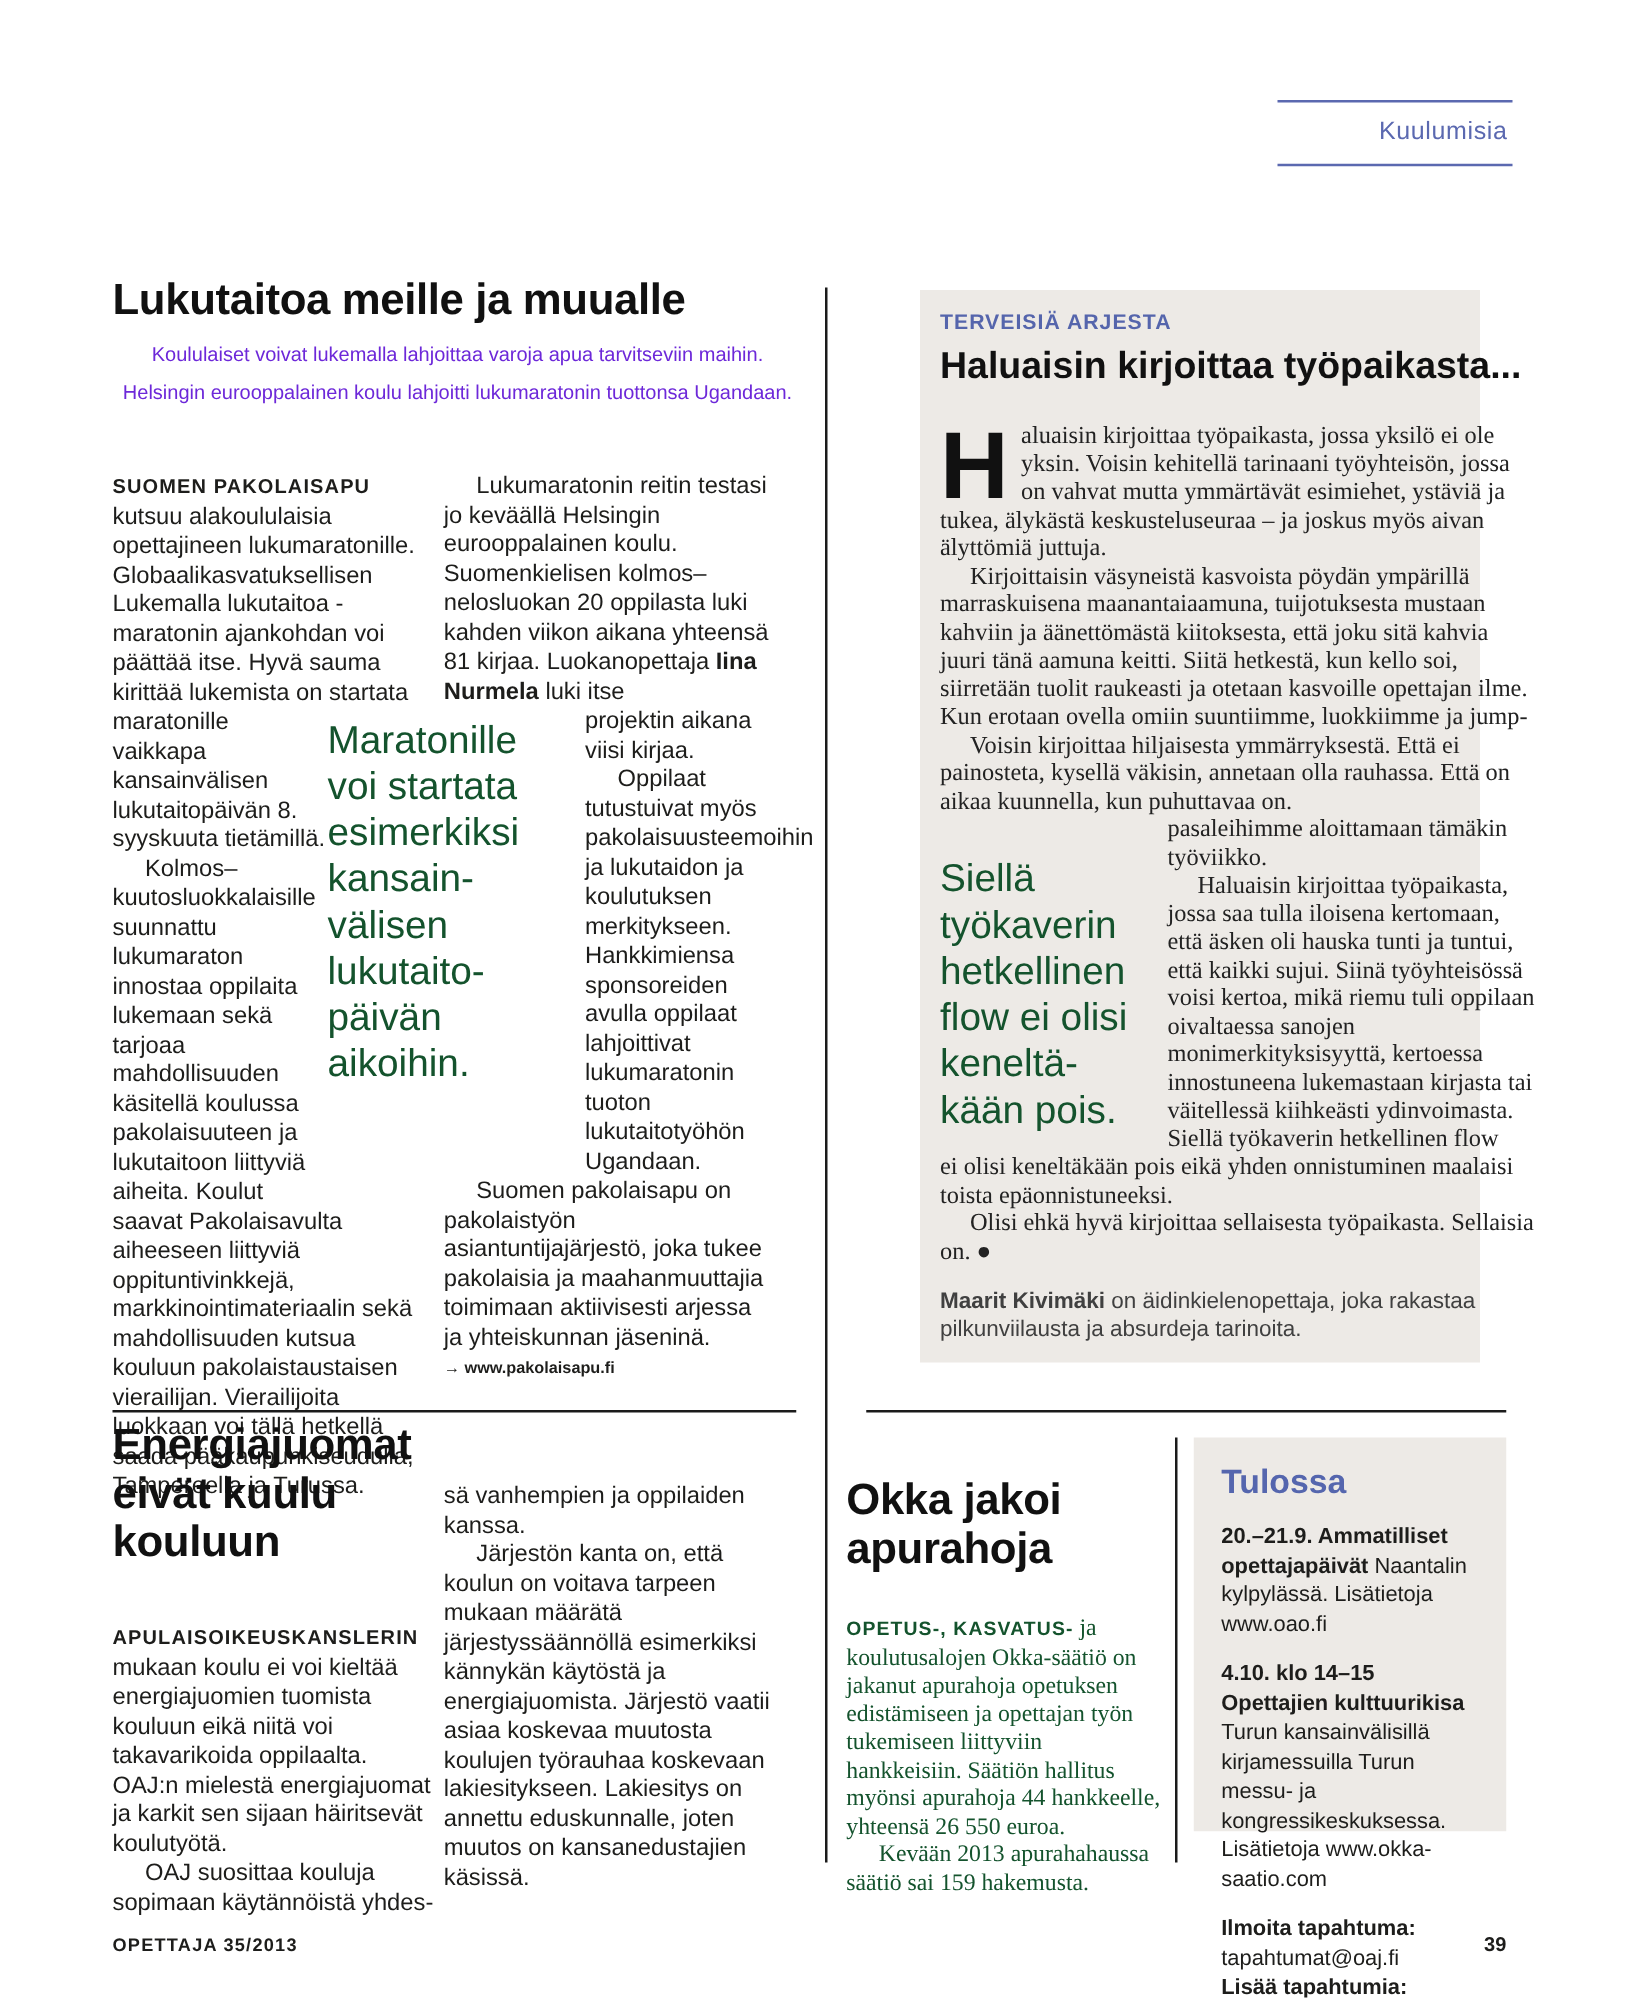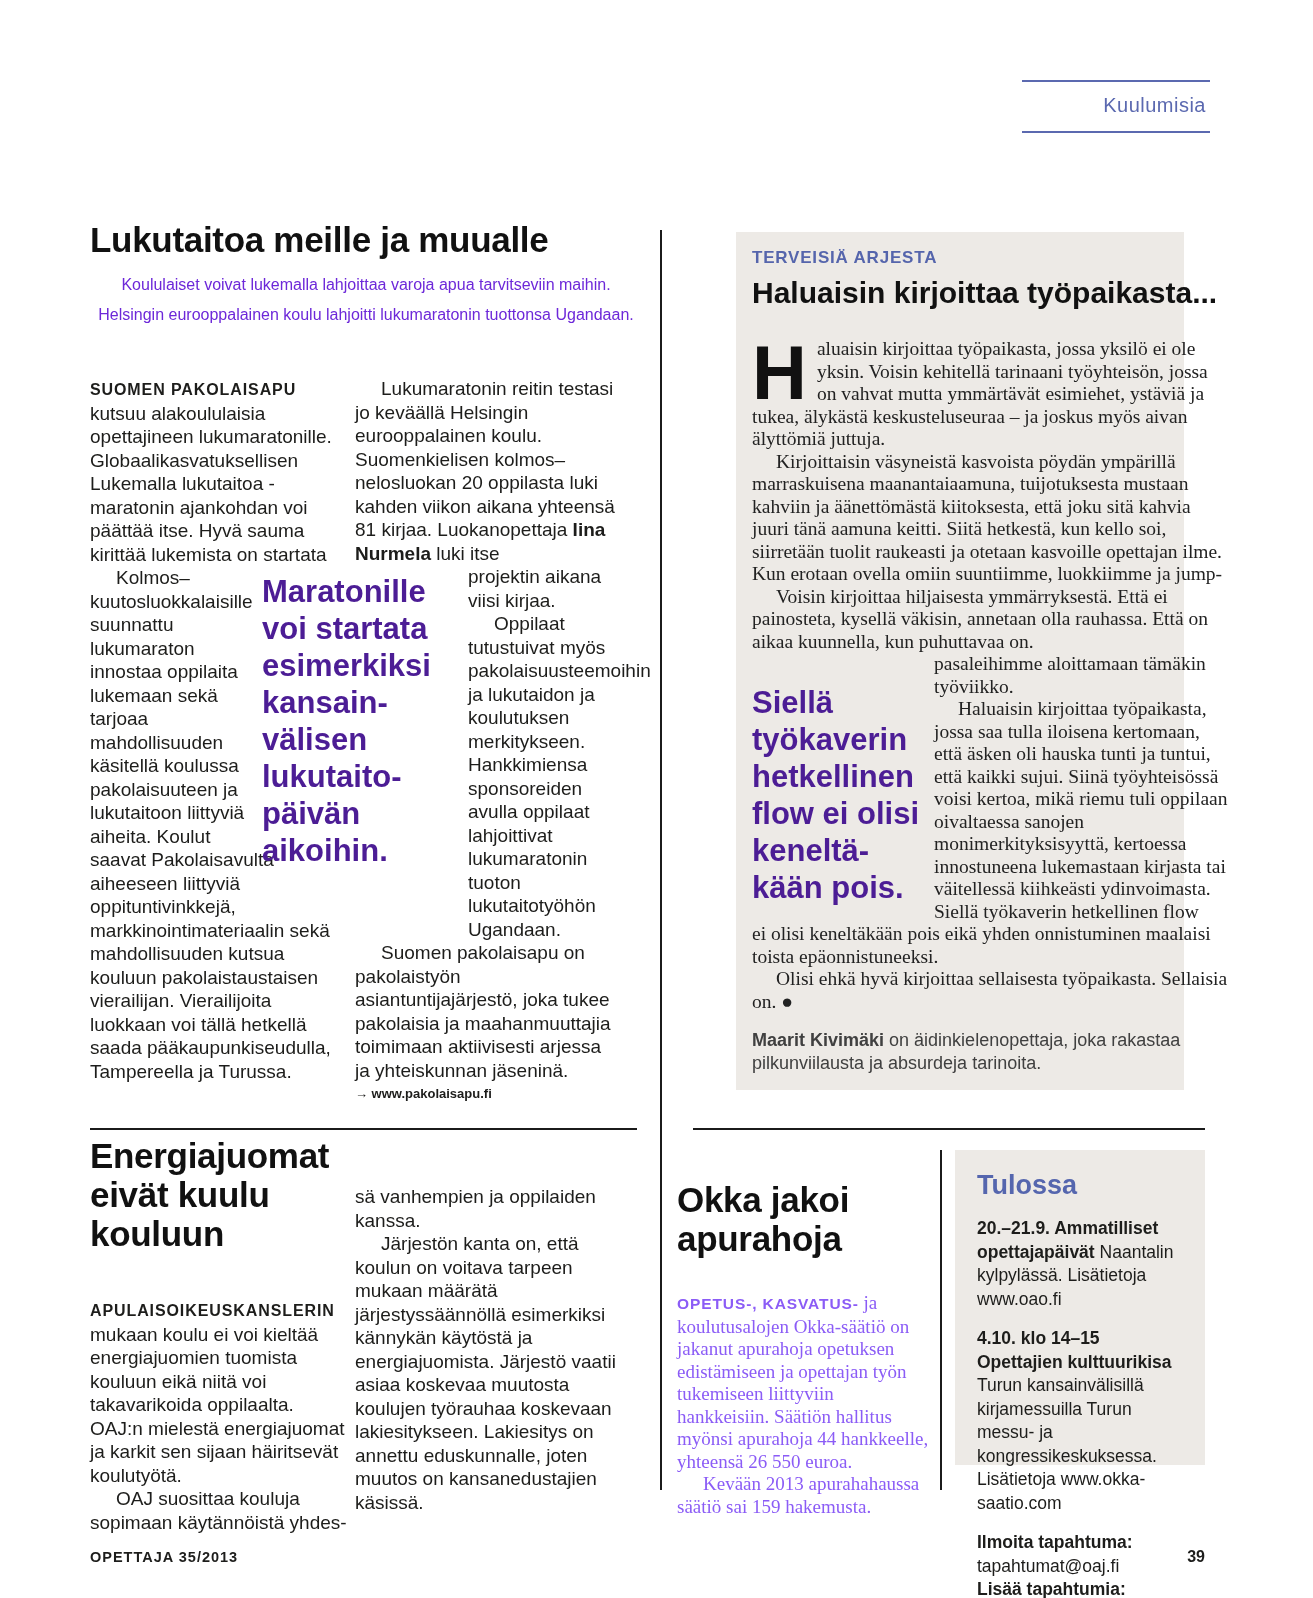--- a/index.html
+++ b/index.html
@@ -26,21 +26,21 @@
   .body-s{font-size:19px;line-height:23.5px;}
   .body-s p{margin:0;}
   .lead-in{font-weight:700;font-size:16px;letter-spacing:.9px;}
   .ind{text-indent:26px;}
   .narrow{max-width:172px;}
   .narrow-right{margin-left:113px;}
   .linkline{font-weight:700;font-size:13px;line-height:23.5px;margin-top:3px;}
 
   
   .pullquote{
-    color:#4c1d95;font-size:31px;line-height:37px;font-weight:700;
+    color:#14532d;font-size:31px;line-height:37px;font-weight:400;
     white-space:pre-line;letter-spacing:0;
   }
 
   
   .graybox{background:#edeae6;}
   .kicker{color:#5565ac;font-weight:700;font-size:17px;letter-spacing:.8px;}
   .essay-title{font-size:30px;line-height:34px;font-weight:700;color:#111;}
   .serif{font-family:"Liberation Serif","DejaVu Serif",serif;font-size:19.5px;line-height:22.5px;color:#222;}
   .serif .ind{text-indent:24px;}
   .dropcap{
@@ -54,39 +54,40 @@
   
   .vline{width:2px;background:#1b1b1b;}
   .hline{height:2px;background:#1b1b1b;}
 
   
   .upcoming{background:#edeae6;padding:20px 22px;box-sizing:border-box;}
   .upcoming-h{color:#5566ae;font-size:27px;font-weight:700;margin:0 0 16px 0;}
   .upcoming-item{font-size:17.5px;line-height:23.5px;margin-bottom:16px;}
 
   
-  .okka-body{font-family:"Liberation Serif","DejaVu Serif",serif;font-size:19px;line-height:22.5px;color:#8b5cf6;}
+  .okka-body{font-family:"Liberation Serif","DejaVu Serif",serif;font-size:19px;line-height:22.5px;color:#14532d;}
   .okka-body .lead-in{font-family:"Liberation Sans",sans-serif;font-size:15.5px;}
 
   
   .footer{left:90px;top:1548px;width:1115px;display:flex;justify-content:space-between;align-items:baseline;}
   .footer-left{font-weight:700;font-size:14.5px;letter-spacing:1px;}
   .footer-right{font-weight:700;font-size:16px;}
 </style>
 </head>
 <body>
 
 <div class="abs section-tag">Kuulumisia</div>
 
 <div class="abs h1" style="left:90px;top:220px;width:545px;">Lukutaitoa meille ja muualle</div>
 
 <div class="abs lede" style="left:90px;top:270px;width:552px;">Koululaiset voivat lukemalla lahjoittaa varoja apua tarvitseviin maihin. Helsingin eurooppalainen koulu lahjoitti lukumaratonin tuottonsa Ugandaan.</div>
 
 <div class="abs body-s" style="left:90px;top:377px;width:258px;">
   <p><span class="lead-in">SUOMEN PAKOLAISAPU</span><span> kutsuu alakoululaisia opettajineen lukumaratonille. Globaalikasvatuksellisen Lukemalla lukutaitoa -maratonin ajankohdan voi päättää itse. Hyvä sauma kirittää lukemista on startata</span></p>
+  <p class="narrow">maratonille vaikkapa kansainvälisen lukutaitopäivän 8. syyskuuta tietämillä.</p>
   <p class="narrow ind">Kolmos–kuutosluokkalaisille suunnattu lukumaraton innostaa oppilaita lukemaan sekä tarjoaa mahdollisuuden käsitellä koulussa pakolaisuuteen ja lukutaitoon liittyviä aiheita. Koulut</p>
   <p>saavat Pakolaisavulta aiheeseen liittyviä oppituntivinkkejä, markkinointimateriaalin sekä mahdollisuuden kutsua kouluun pakolaistaustaisen vierailijan. Vierailijoita luokkaan voi tällä hetkellä saada pääkaupunkiseudulla, Tampereella ja Turussa.</p>
 </div>
 
 <div class="abs pullquote" style="left:262px;top:573px;width:200px;">Maratonille
 voi startata
 esimerkiksi
 kansain-
 välisen
 lukutaito-

